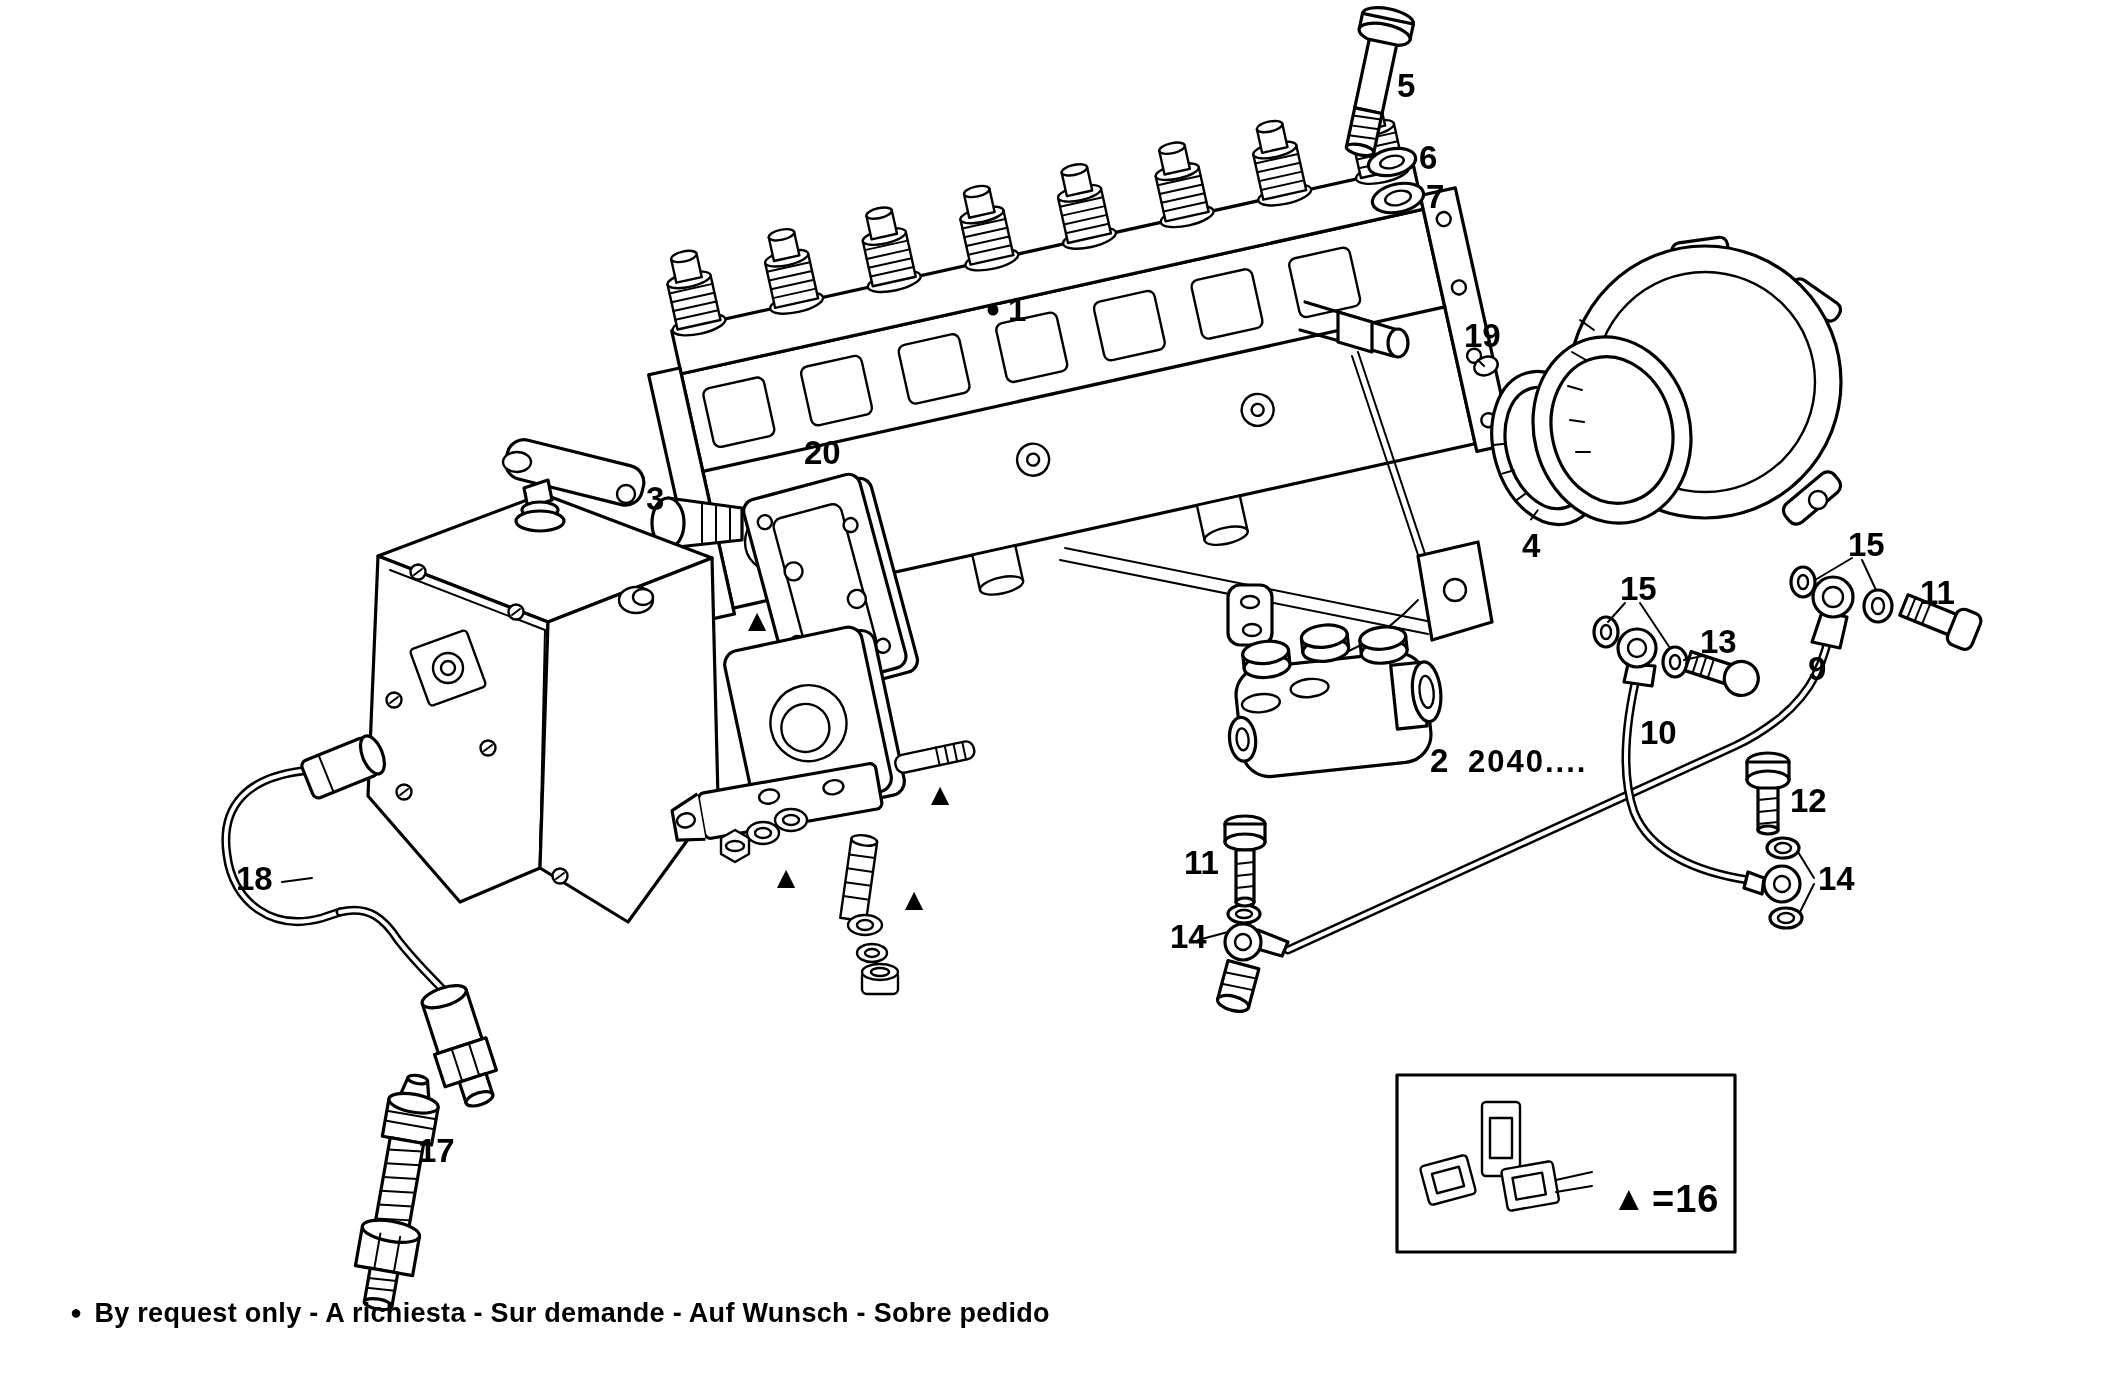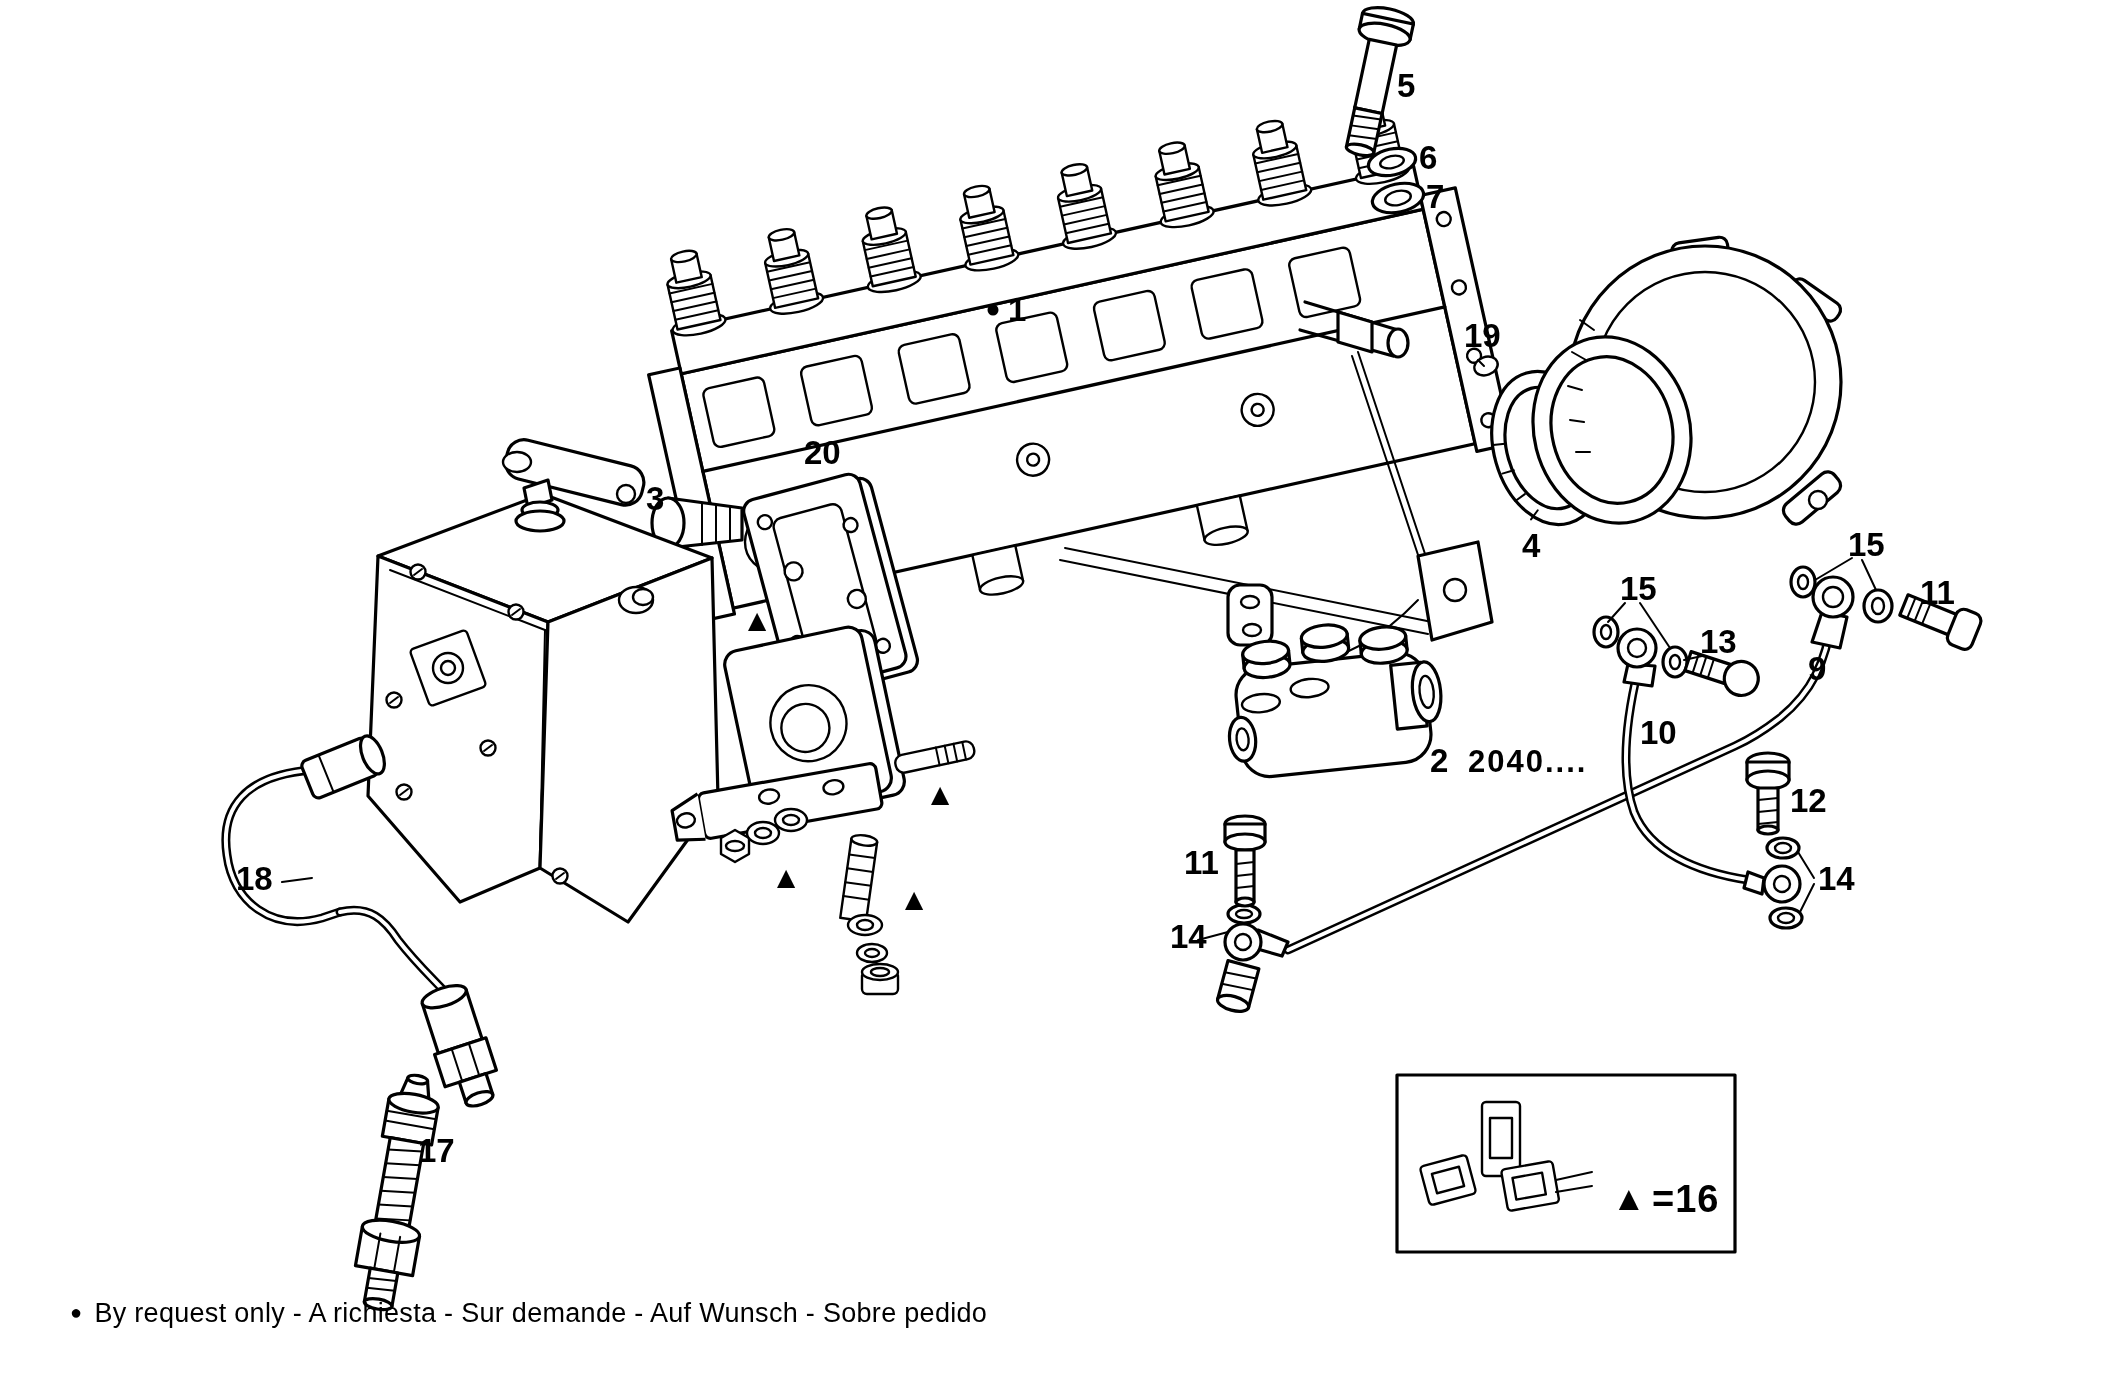--- a/index.html
+++ b/index.html
@@ -14,21 +14,21 @@
   .tube{fill:none;stroke:#000000;stroke-width:9;stroke-linecap:round;}
   .tubein{fill:none;stroke:#ffffff;stroke-width:4;stroke-linecap:round;}
   text{fill:#000000;font-family:"Liberation Sans",sans-serif;font-weight:700;}
   .callout{font-size:33px;}
   .code{font-size:31px;letter-spacing:2px;}
   .tri{font-size:31px;text-anchor:middle;}
   .leg{font-size:34px;}
   .leg2{font-size:38px;letter-spacing:1px;}
   .dot{fill:#000000;}
   
-  #note{position:absolute;left:70px;top:1298px;font-weight:400;font-size:27px;color:#000;
+  #note{position:absolute;left:70px;top:1298px;font-weight:700;font-size:27px;color:#000;
         white-space:nowrap;letter-spacing:0.3px;}
   #note .b{display:inline-block;font-size:20px;transform:translateY(-3px);margin-right:12px;}
 </style>
 </head>
 <body>
 
 <div id="page">
 <svg width="2126" height="1383" viewBox="0 0 2126 1383">
 
   <defs>

